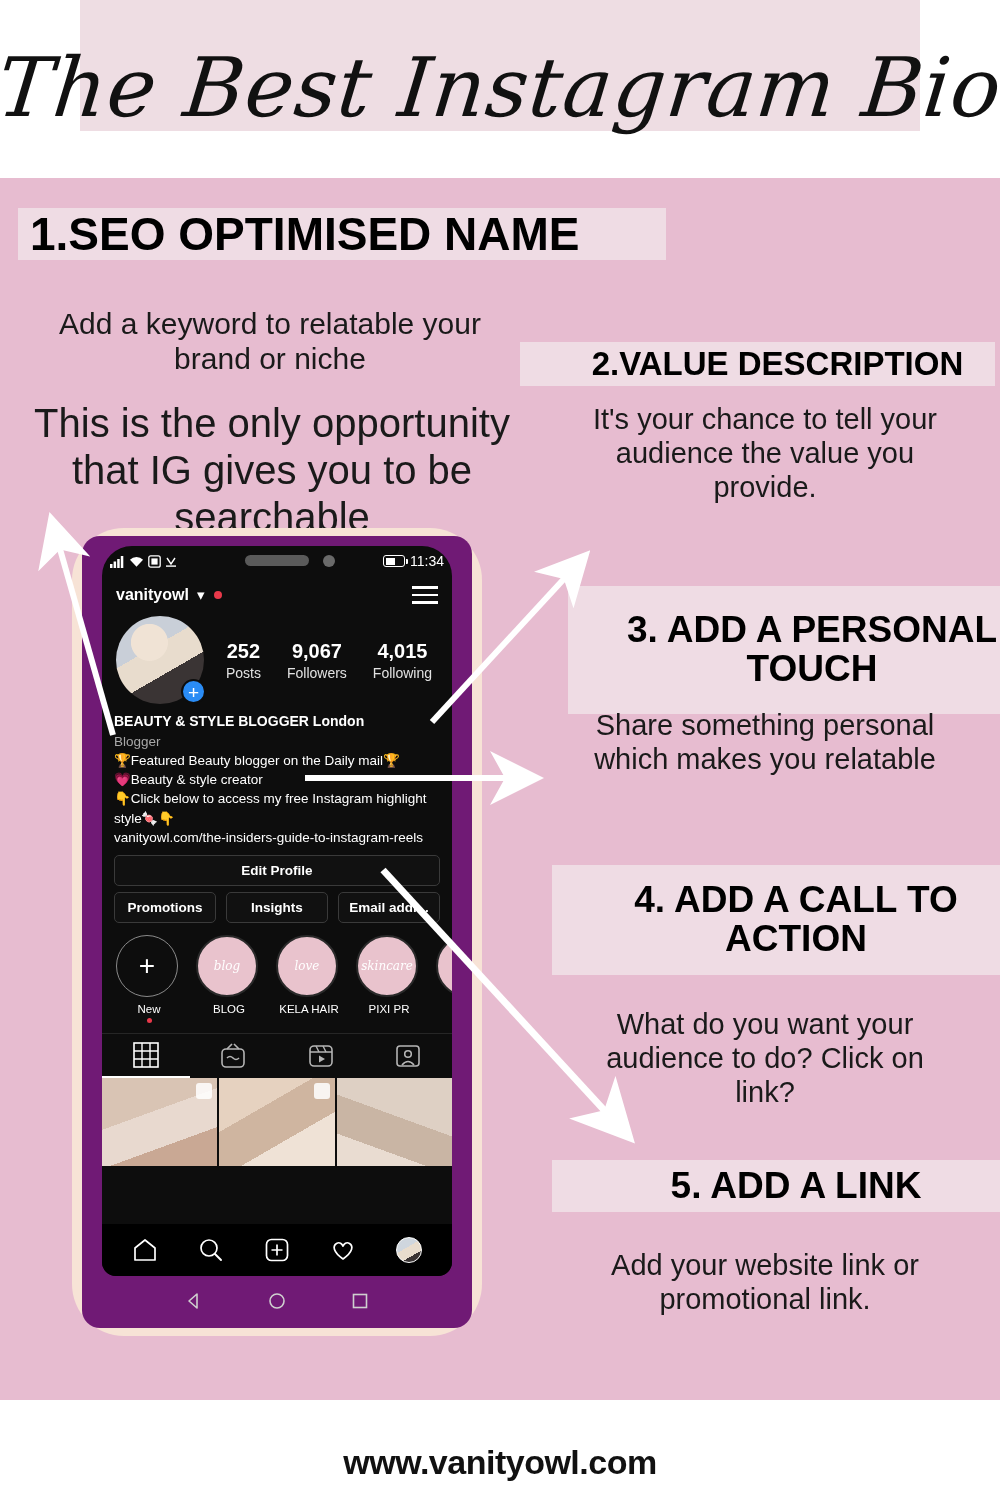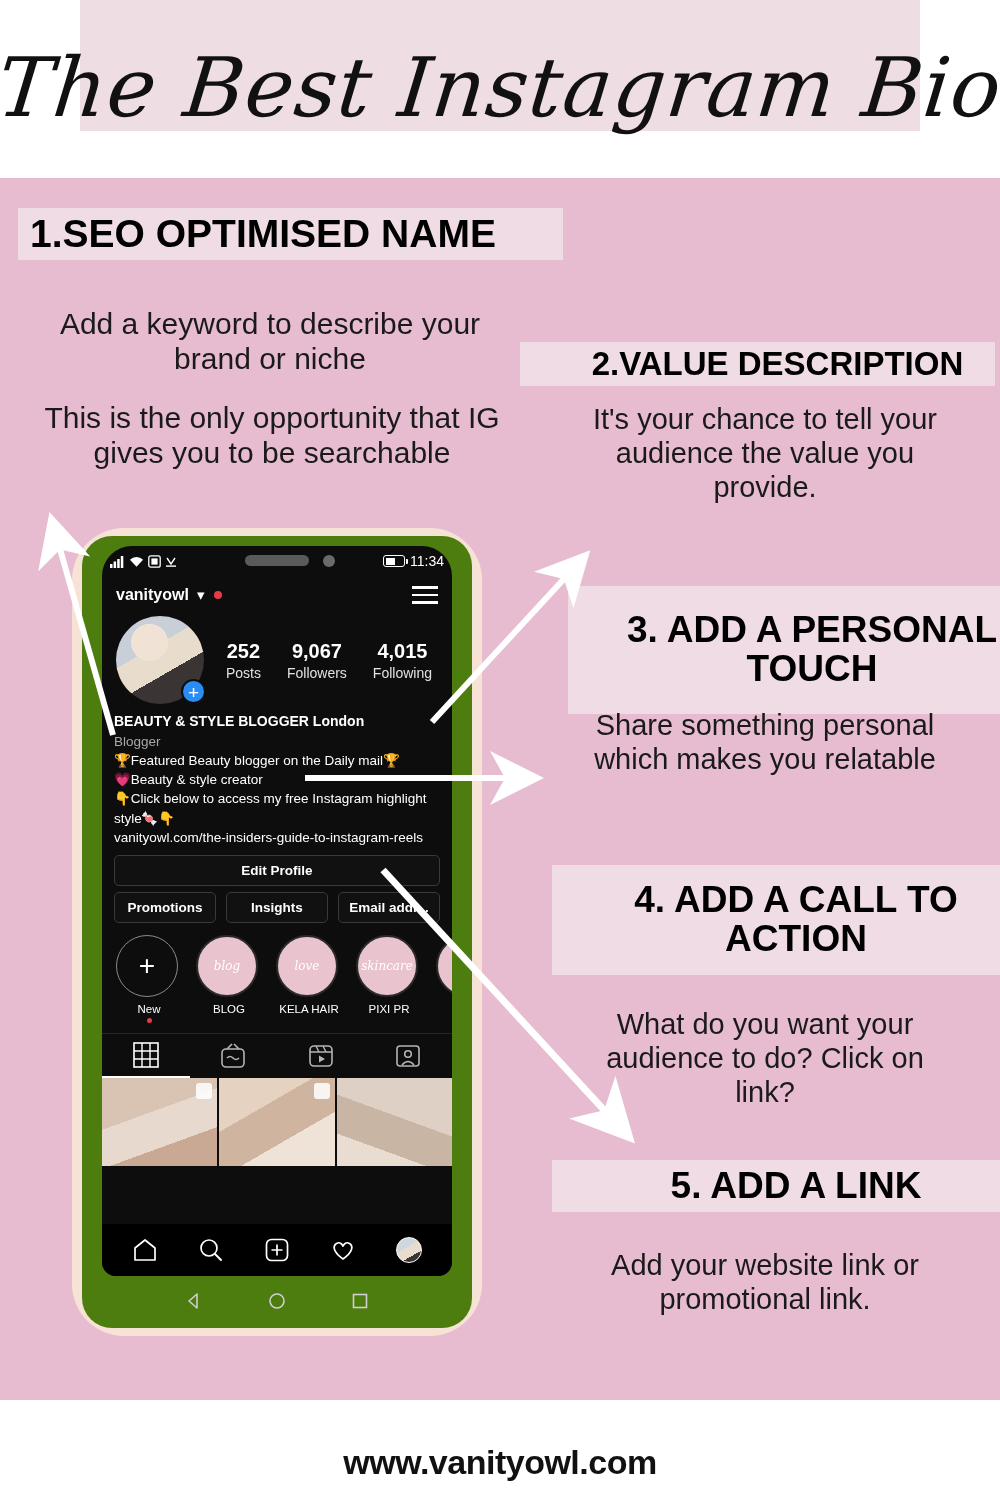--- a/index.html
+++ b/index.html
@@ -62,23 +62,23 @@
     padding-left: 40px;
   }
   .body-text {
     position: absolute;
     color: #1a1a1a;
     text-align: center;
     line-height: 1.18;
     font-weight: 300;
   }
 
-  #h1 { left: 18px; top: 208px; width: 545px; height: 52px; padding-left: 12px; font-size: 39px; }
+  #h1 { left: 18px; top: 208px; width: 648px; height: 52px; padding-left: 12px; font-size: 46px; }
   #t1a { left: 30px; top: 306px; width: 480px; font-size: 30px; }
-  #t1b { left: 22px; top: 400px; width: 500px; font-size: 30px; }
+  #t1b { left: 22px; top: 400px; width: 500px; font-size: 40px; }
 
   #h2 { left: 520px; top: 342px; width: 475px; height: 44px; justify-content: center; font-size: 33px; }
   #t2 { left: 565px; top: 402px; width: 400px; font-size: 29px; }
 
   #h3 { left: 568px; top: 586px; width: 448px; height: 128px; justify-content: center; font-size: 37px; text-align: center; }
   #t3 { left: 580px; top: 708px; width: 370px; font-size: 29px; }
 
   #h4 { left: 552px; top: 865px; width: 448px; height: 110px; justify-content: center; font-size: 37px; text-align: center; }
   #t4 { left: 575px; top: 1007px; width: 380px; font-size: 29px; }
 
@@ -91,22 +91,22 @@
     left: 72px; top: 528px; width: 410px; height: 808px;
   }
   .phone-frame {
     position: absolute; inset: 0;
     background: #f7e3d6;
     border-radius: 52px;
   }
   .phone-body {
     position: absolute;
     left: 10px; top: 8px; right: 10px; bottom: 8px;
-    background: #4d7c0f;
-    border-radius: 30px;
+    background: #701a75;
+    border-radius: 18px;
     overflow: hidden;
   }
   .phone-screen {
     position: absolute;
     left: 20px; top: 10px; right: 20px; bottom: 52px;
     background: #0d0d0d;
     border-radius: 30px 30px 14px 14px;
     overflow: hidden;
   }
 
@@ -247,21 +247,21 @@
 </style>
 </head>
 <body>
 
 <div class="title-band"></div>
 <div class="title-script">The Best Instagram Bio</div>
 
 <div class="body-pink"></div>
 
 <div class="heading-band" id="h1">1.SEO OPTIMISED NAME</div>
-<div class="body-text" id="t1a">Add a keyword to describe your brand or niche</div>
+<div class="body-text" id="t1a">Add a keyword to relatable your brand or niche</div>
 <div class="body-text" id="t1b">This is the only opportunity that IG gives you to be searchable</div>
 
 <div class="heading-band" id="h2">2.VALUE DESCRIPTION</div>
 <div class="body-text" id="t2">It's your chance to tell your audience the value you provide.</div>
 
 <div class="heading-band" id="h3">3. ADD A PERSONAL TOUCH</div>
 <div class="body-text" id="t3">Share something personal which makes you relatable</div>
 
 <div class="heading-band" id="h4">4. ADD A CALL TO ACTION</div>
 <div class="body-text" id="t4">What do you want your audience to do? Click on link?</div>

